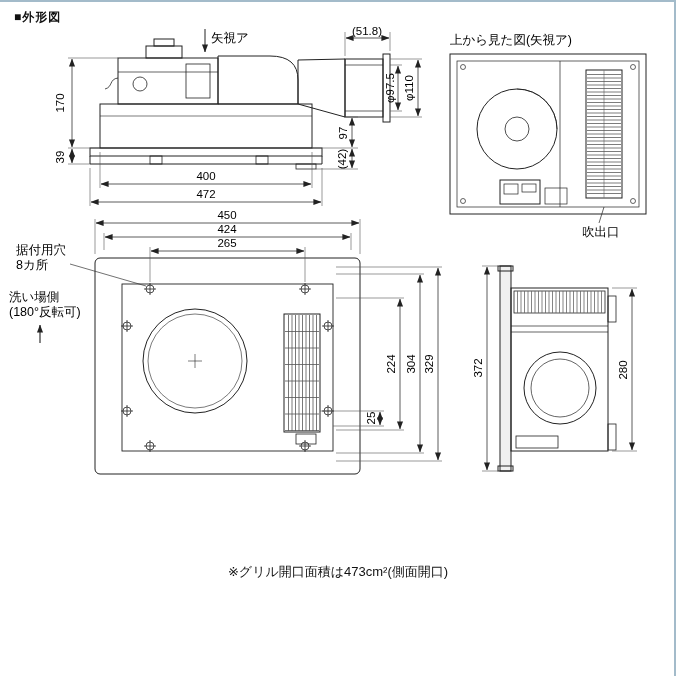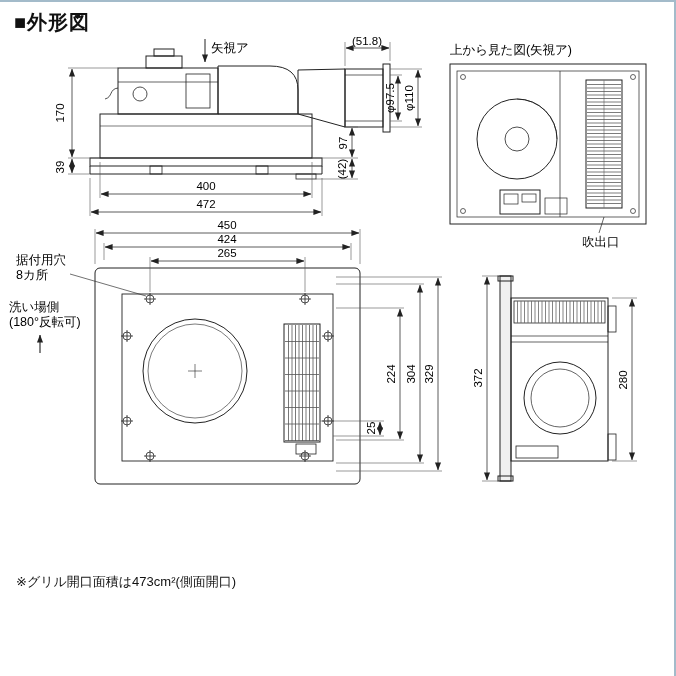--- a/index.html
+++ b/index.html
@@ -10,35 +10,35 @@
     color:#111; overflow:hidden;
   }
   .page {
     width:676px; height:676px;
     border-top:2px solid #a3bbca;
     border-right:2px solid #a3bbca;
     position:relative;
     background:#fff;
   }
   .title {
-    font-size:20px; font-weight:bold;
+    font-size:12px; font-weight:bold;
     padding:7px 0 0 14px; letter-spacing:1px;
   }
   svg { display:block; }
   svg text { fill:#000; stroke:none; }
   .dimtxt { font-size:11.5px; }
   .lbltxt { font-size:12.5px; }
   .vtitle { font-size:12.5px; }
   .dm { stroke:#333; stroke-width:0.8; }
   .notes {
     padding:4px 14px 0 16px;
     font-size:13px; line-height:1.48;
     white-space:pre-wrap;
   }
-  .note-line { margin-bottom:0.5px; }
+  .note-line { margin-bottom:0.5px;text-align:center; }
 </style>
 </head>
 <body>
 
 <div class="page">
 
   <div class="title">■外形図</div>
 
   <svg width="676" height="494" viewBox="0 0 676 494" xmlns="http://www.w3.org/2000/svg">
     <defs>

